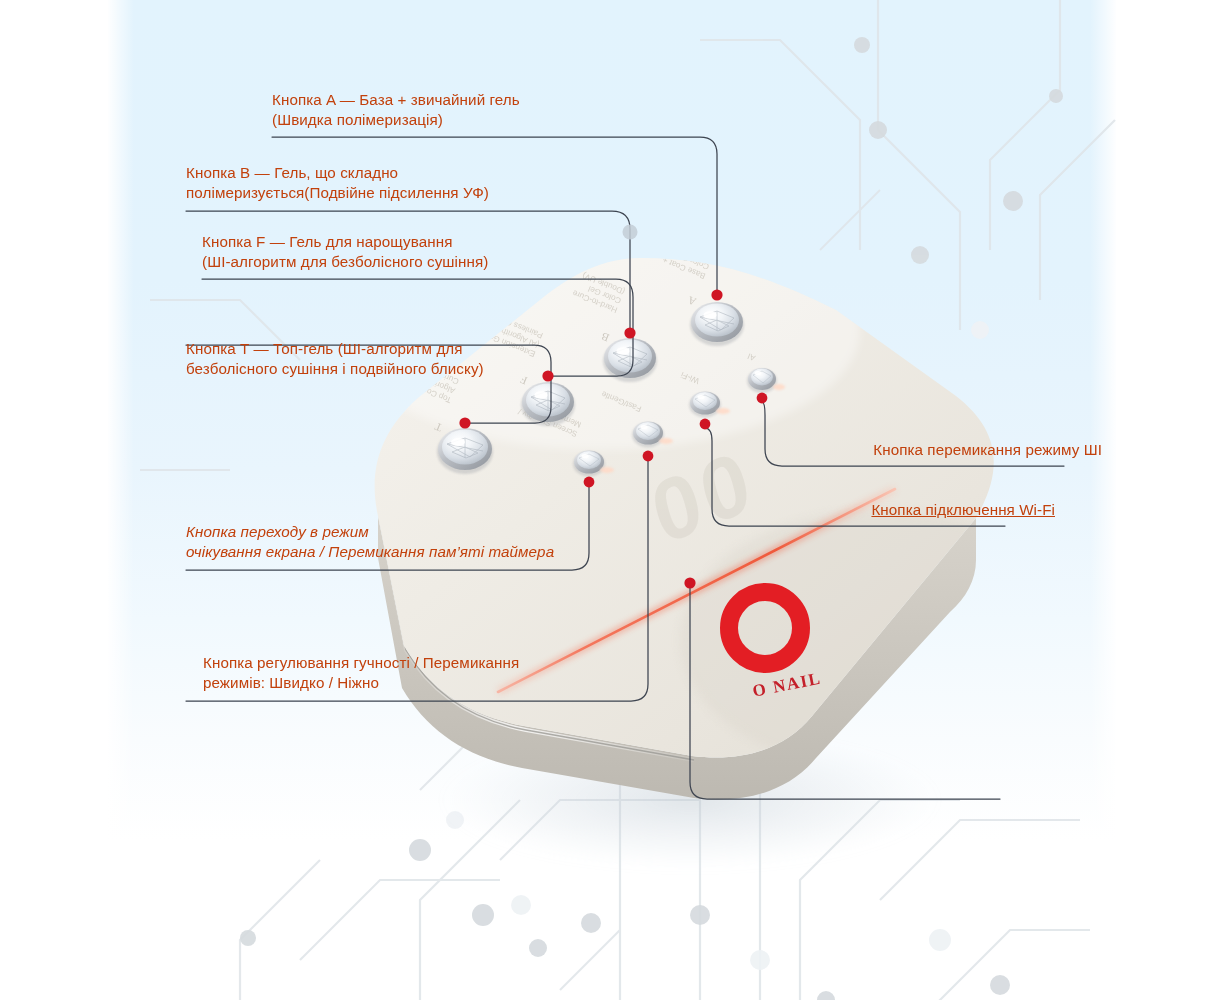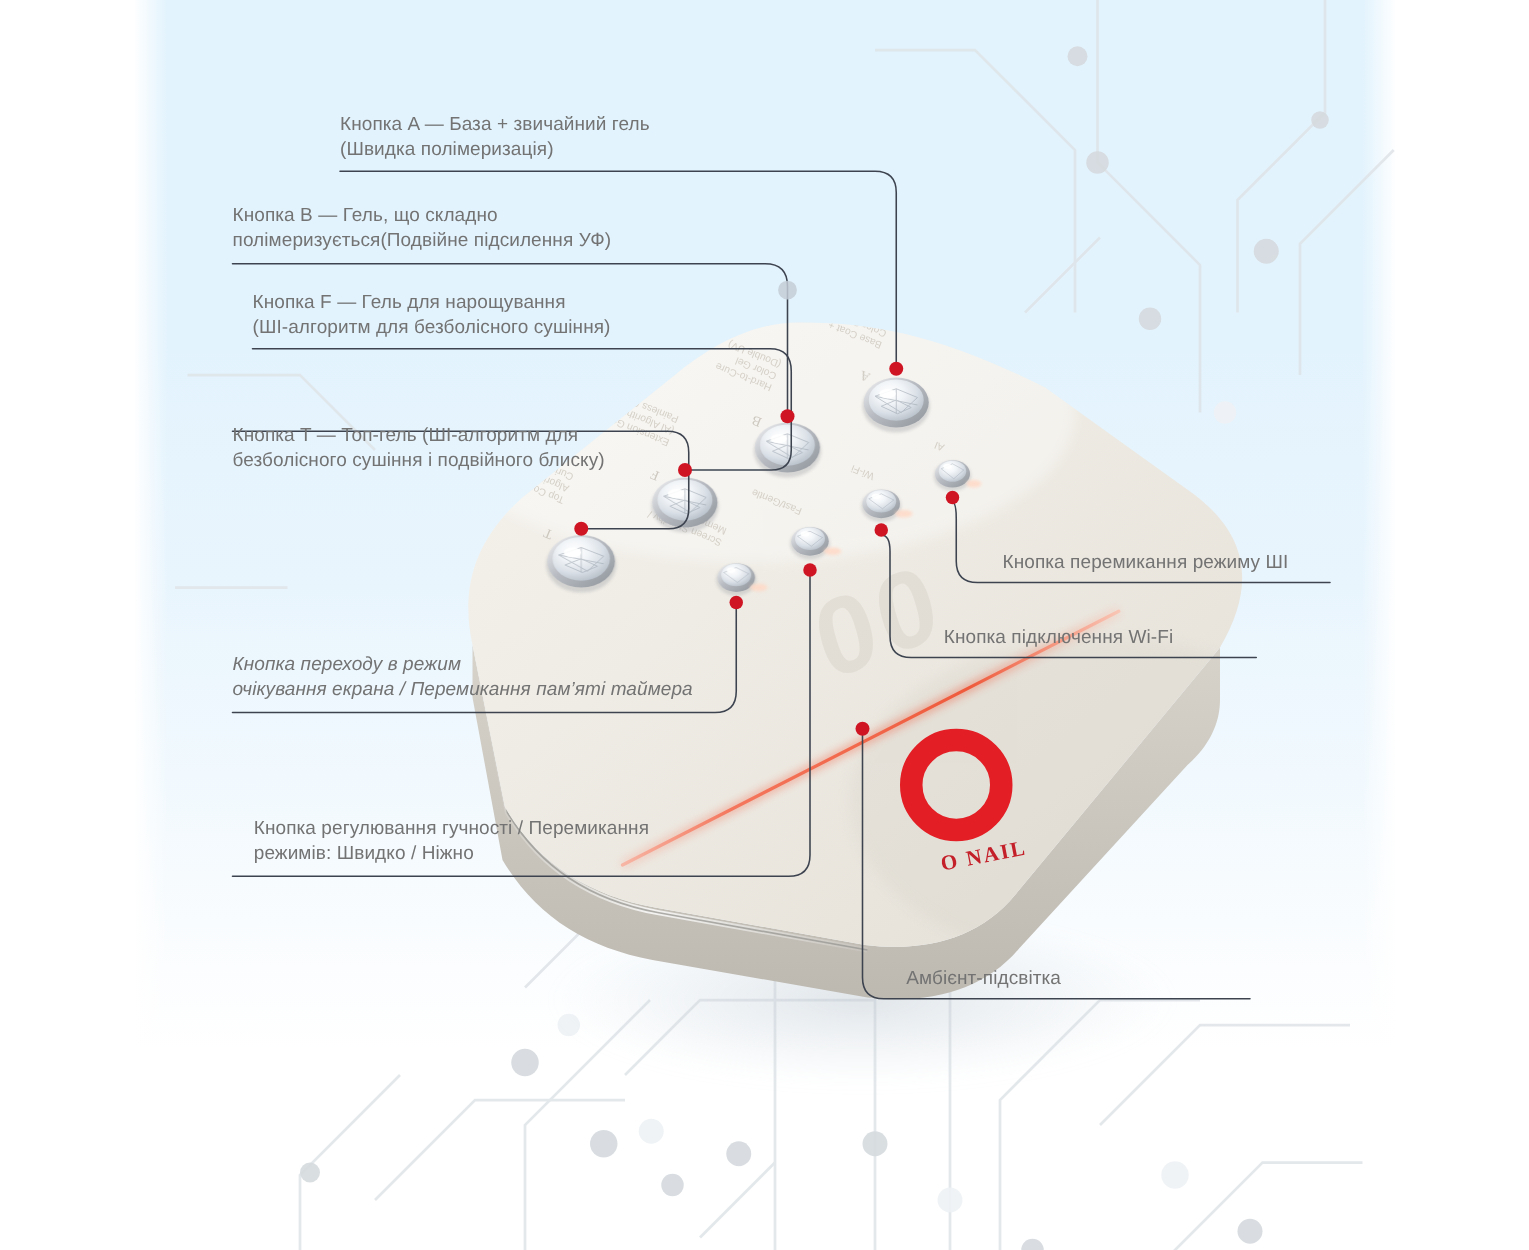--- a/index.html
+++ b/index.html
@@ -55,28 +55,28 @@
 
   
   #device-layer { position: absolute; left: 0; top: 0; width: 1223px; height: 1000px; }
 
   
   #leaders { position: absolute; left: 0; top: 0; width: 1223px; height: 1000px; }
 
   
   .callout {
     position: absolute;
-    color: #737373;
+    color: #c2410c;
     font-size: 15.2px;
     line-height: 1.33;
     letter-spacing: .005em;
     white-space: pre-line;
   }
   .callout.left  { text-align: left; }
-  .callout.right { text-align: left; }
+  .callout.right { text-align: right; }
 </style>
 </head>
 <body>
 
 <div id="stage">
 
   <div id="bg-panel"></div>
   <div id="bg-feather-l"></div>
   <div id="bg-feather-r"></div>
 
@@ -420,17 +420,16 @@
 безболісного сушіння і подвійного блиску)</div>
 
   <div class="callout left" style="left:186px; top:522px; width:410px;font-style:italic;">Кнопка переходу в режим
 очікування екрана / Перемикання пам’яті таймера</div>
 
   <div class="callout left" style="left:203px; top:653px; width:410px;">Кнопка регулювання гучності / Перемикання
 режимів: Швидко / Ніжно</div>
 
   <div class="callout right" style="left:802px; top:440px; width:300px;">Кнопка перемикання режиму ШІ</div>
 
-  <div class="callout right" style="left:755px; top:500px; width:300px;">Кнопка підключення Wi-Fi</div>
-
-  <div class="callout right" style="left:725px; top:773px; width:280px;">Амбієнт-підсвітка</div>
+  <div class="callout right" style="left:755px; top:500px; width:300px;text-decoration:underline;">Кнопка підключення Wi-Fi</div>
+
 
 </div>
 
 </body></html>

